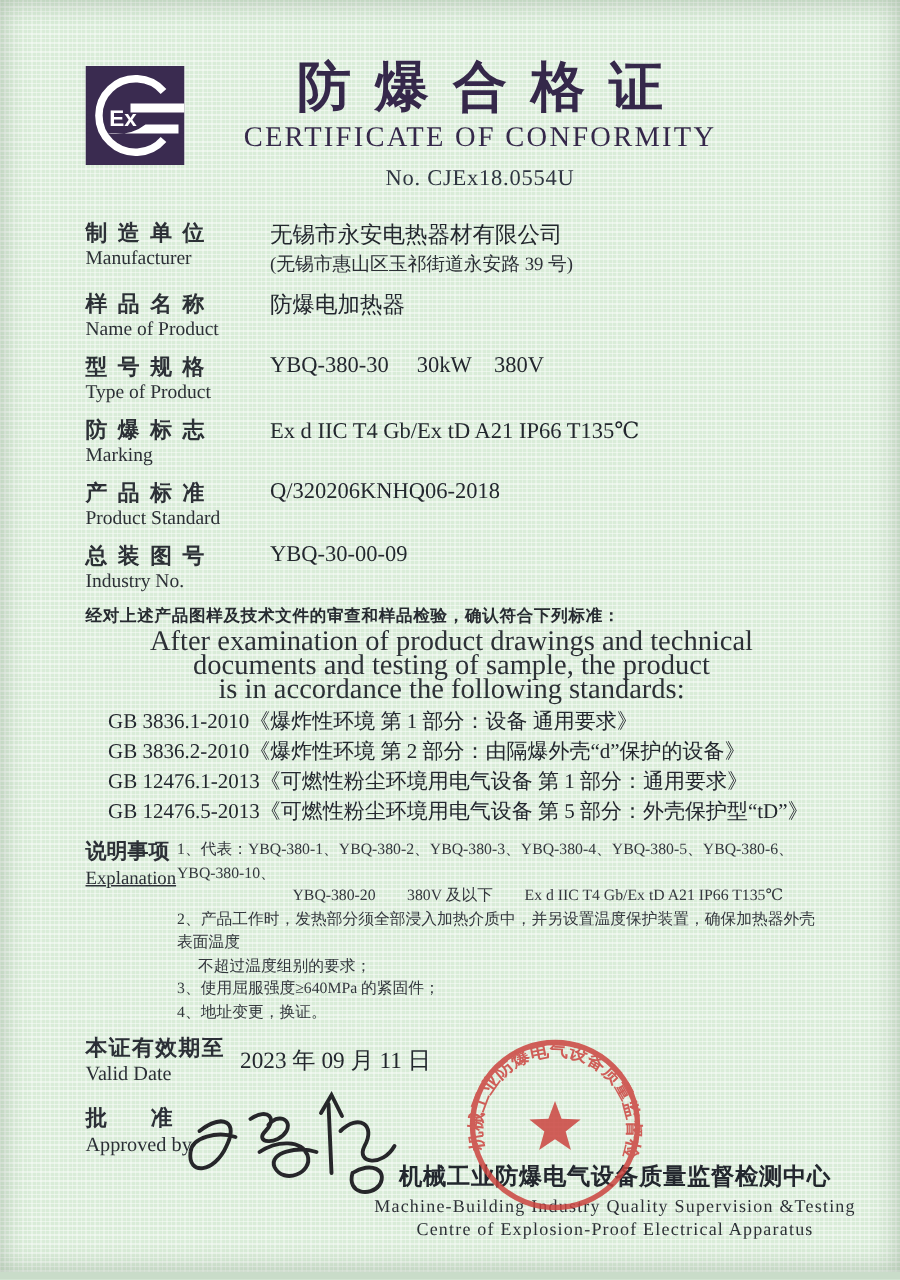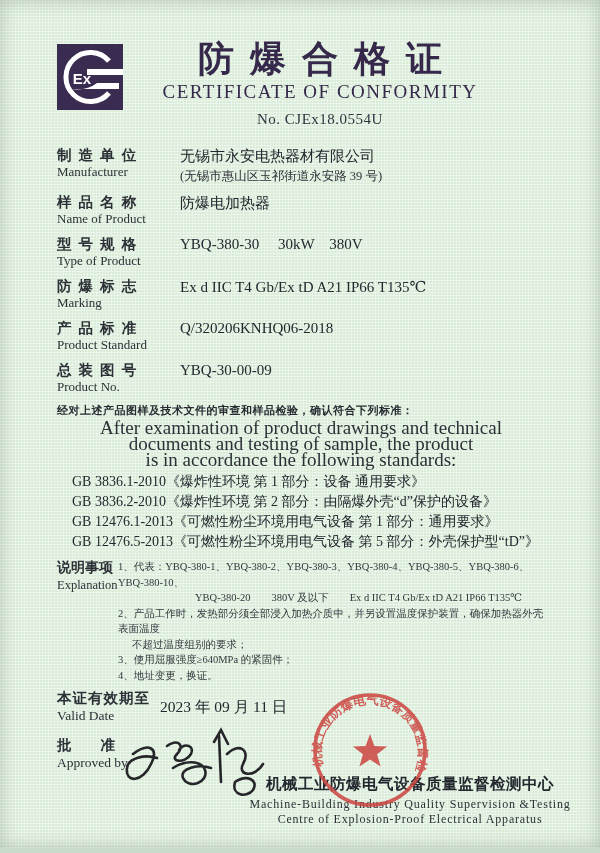--- a/index.html
+++ b/index.html
@@ -40,21 +40,21 @@
   .standards{margin-top:6px;}
   .std-intro-zh{font-size:11px;letter-spacing:.5px;color:#272b31;}
   .std-intro-en{font-size:19px;line-height:16px;color:#2c3036;margin-top:2px;text-align:center;}
   .std-list{margin-top:4px;margin-left:15px;}
   .std-item{font-size:14px;line-height:20px;color:#23272e;}
 
   
   .expl{display:flex;margin-top:7px;}
   .expl-label{width:61px;flex:0 0 auto;}
   .expl-label .zh{font-size:14px;color:#2c3036;}
-  .expl-label .en{font-size:12.5px;margin-top:1px;}
+  .expl-label .en{font-size:12.5px;margin-top:1px;text-decoration:underline;}
   .expl-lines{flex:1;font-size:10.5px;line-height:15.5px;color:#33373d;}
   .ind1{padding-left:77px;}
   .ind2{padding-left:14px;}
 
   
   .valid{display:flex;margin-top:6px;}
   .valid .lbl{width:103px;flex:0 0 auto;}
   .valid .zh{font-size:14.5px;letter-spacing:1px;}
   .valid .en{font-size:13.5px;}
   .valid .date{font-size:15.5px;padding-top:8px;color:#23272e;}
@@ -133,21 +133,21 @@
           <div class="zh zh-b pre">产 品 标 准</div>
         <div class="en">Product Standard</div>
         </div>
       <div class="fv">
           <div class="v pre">Q/320206KNHQ06-2018</div>
         </div>
     </div>
     <div class="frow">
       <div class="fl">
           <div class="zh zh-b pre">总 装 图 号</div>
-        <div class="en">Product No.</div>
+        <div class="en">Industry No.</div>
         </div>
       <div class="fv">
           <div class="v pre">YBQ-30-00-09</div>
         </div>
     </div>
   </div>
 
   <div class="standards">
     <div class="std-intro-zh zh-b">经对上述产品图样及技术文件的审查和样品检验，确认符合下列标准：</div>
     <div class="std-intro-en">

